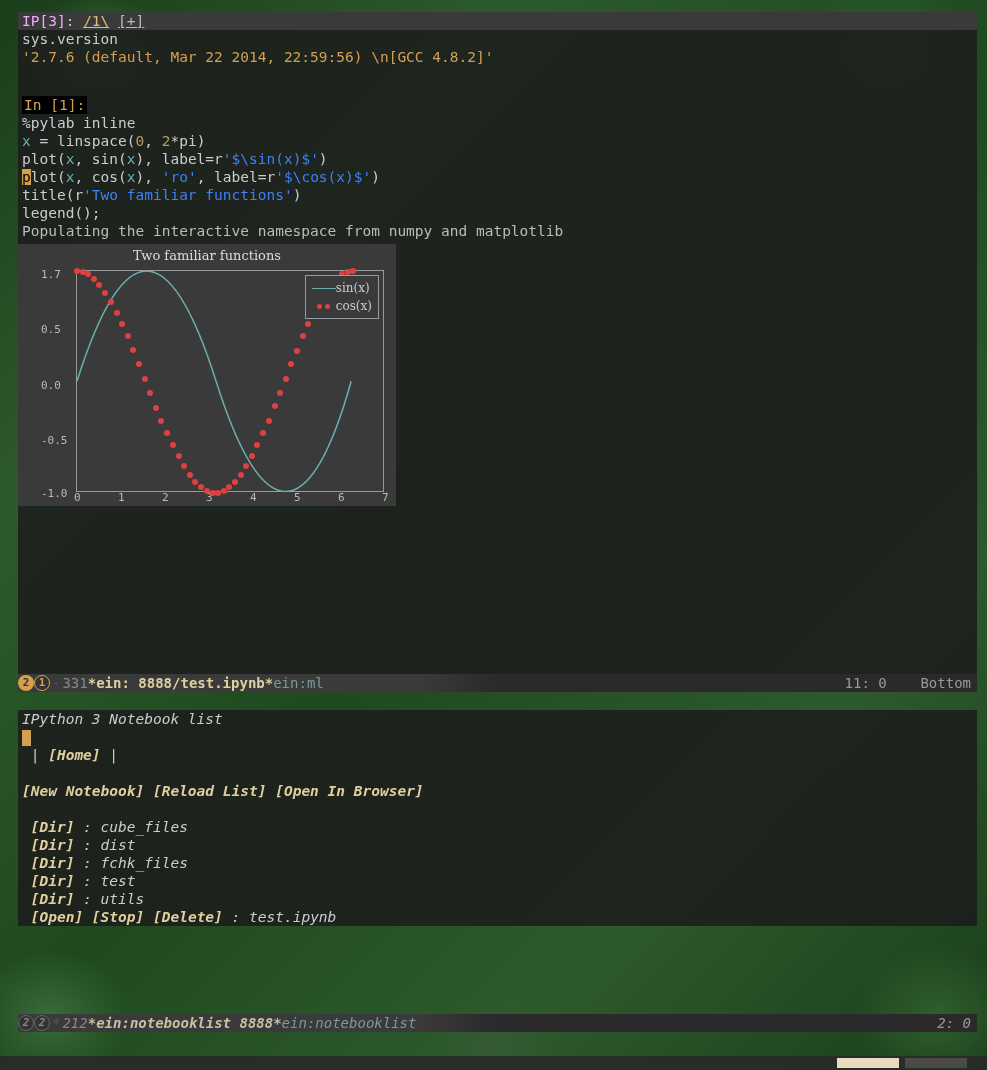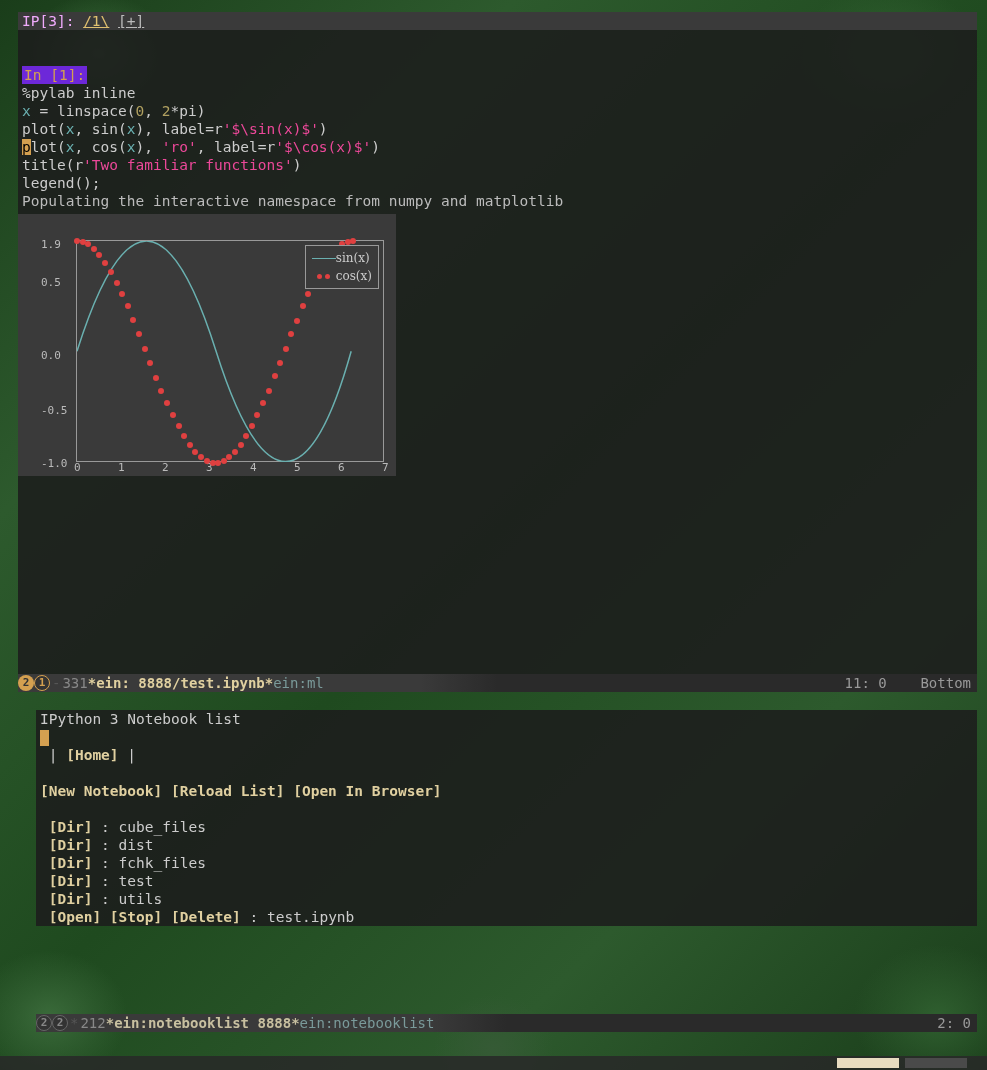--- a/index.html
+++ b/index.html
@@ -43,27 +43,27 @@
 .slash-one { color: #e0c070; text-decoration: underline; }
 .plus-btn { color: #bbb; text-decoration: underline; cursor: pointer; }
 .code-block {
   color: #ccc;
   padding: 0 4px;
   white-space: pre;
 }
 .string-lit { color: #d4a050; }
 .in-prompt {
   display: inline-block;
-  background: #6d28d9;
+  background: #000000;
   color: #d4a050;
   padding: 0 2px;
-  margin-top: 18px;
+  margin-top: 12px;
 }
 .kw-x { color: #6ab0b0; }
-.str-green { color: #ec4899; }
+.str-green { color: #3b82f6; }
 .comment-olive { color: #b0a060; }
 .cursor-block { background: #d4a050; color: #000; }
 .output-text { color: #bbb; }
 .chart-area {
   background: #3a3a3a;
   margin-top: 4px;
   width: 378px;
   height: 262px;
   position: relative;
 }
@@ -143,24 +143,25 @@
   font-weight: bold;
 }
 .ml-badge-yellow { background: #d4a050; color: #333; }
 .ml-badge-dark { background: #333; color: #d4a050; border: 1px solid #d4a050; }
 .ml-sep { color: #555; margin: 0 2px; }
 .ml-buffer { color: #e0d0a0; font-weight: bold; }
 .ml-mode { color: #7a9a9a; text-align: right; }
 .ml-pos { color: #999; position: absolute; right: 6px; }
 .pane-bottom {
   position: absolute;
-  left: 36px;
+  left: 18px;
   right: 10px;
   top: 710px;
   background: rgba(28,28,28,0.88);
+  font-style: italic;
 }
 .nb-list {
   color: #ccc;
   padding: 0 4px;
   line-height: 18px;
   white-space: pre;
 }
 .nb-link { color: #e0d0a0; font-weight: bold; }
 .nb-cursor { background: #d4a050; color: #000; display: inline-block; width: 9px; height: 16px; vertical-align: middle; }
 .nb-dir { color: #e0d0a0; font-weight: bold; }
@@ -192,35 +193,38 @@
 .tb-dark { background: #4a4a4a; }
 </style>
 </head>
 <body>
 
 <div class="leaf-bg"></div>
 
 <div class="editor pane-top">
   <div class="header-line"><span class="ip-tag">IP[3]:</span> <span class="slash-one">/1\</span> <span class="plus-btn">[+]</span></div>
 
+  <div class="code-block"><span>sys.version</span>
+<span class="string-lit">'2.7.6 (default, Mar 22 2014, 22:59:56) \n[GCC 4.8.2]'</span></div>
 
   <div class="code-block">
 <span class="in-prompt">In [1]:</span>
 <span>%pylab inline</span>
 <span class="kw-x">x</span><span> = linspace(</span><span class="comment-olive">0</span><span>, </span><span class="comment-olive">2</span><span>*pi)</span>
 <span>plot(</span><span class="kw-x">x</span><span>, sin(</span><span class="kw-x">x</span><span>), label=r</span><span class="str-green">'$\sin(x)$'</span><span>)</span>
 <span class="cursor-block">p</span><span>lot(</span><span class="kw-x">x</span><span>, cos(</span><span class="kw-x">x</span><span>), </span><span class="str-green">'ro'</span><span>, label=r</span><span class="str-green">'$\cos(x)$'</span><span>)</span>
 <span>title(r</span><span class="str-green">'Two familiar functions'</span><span>)</span>
 <span>legend();</span>
 <span class="output-text">Populating the interactive namespace from numpy and matplotlib</span></div>
 
   <div class="chart-area">
+    <div class="chart-title">Two familiar functions</div>
     <div class="plot">
-      <div class="ytick" style="top:-5px">1.9</div>
-      <div class="ytick" style="top:33px">0.5</div>
+      <div class="ytick" style="top:-5px">1.7</div>
+      <div class="ytick" style="top:50px">0.5</div>
       <div class="ytick" style="top:106px">0.0</div>
       <div class="ytick" style="top:161px">-0.5</div>
       <div class="ytick" style="top:214px">-1.0</div>
       <div class="xtick" style="left:-3px">0</div>
       <div class="xtick" style="left:41px">1</div>
       <div class="xtick" style="left:85px">2</div>
       <div class="xtick" style="left:129px">3</div>
       <div class="xtick" style="left:173px">4</div>
       <div class="xtick" style="left:217px">5</div>
       <div class="xtick" style="left:261px">6</div>

